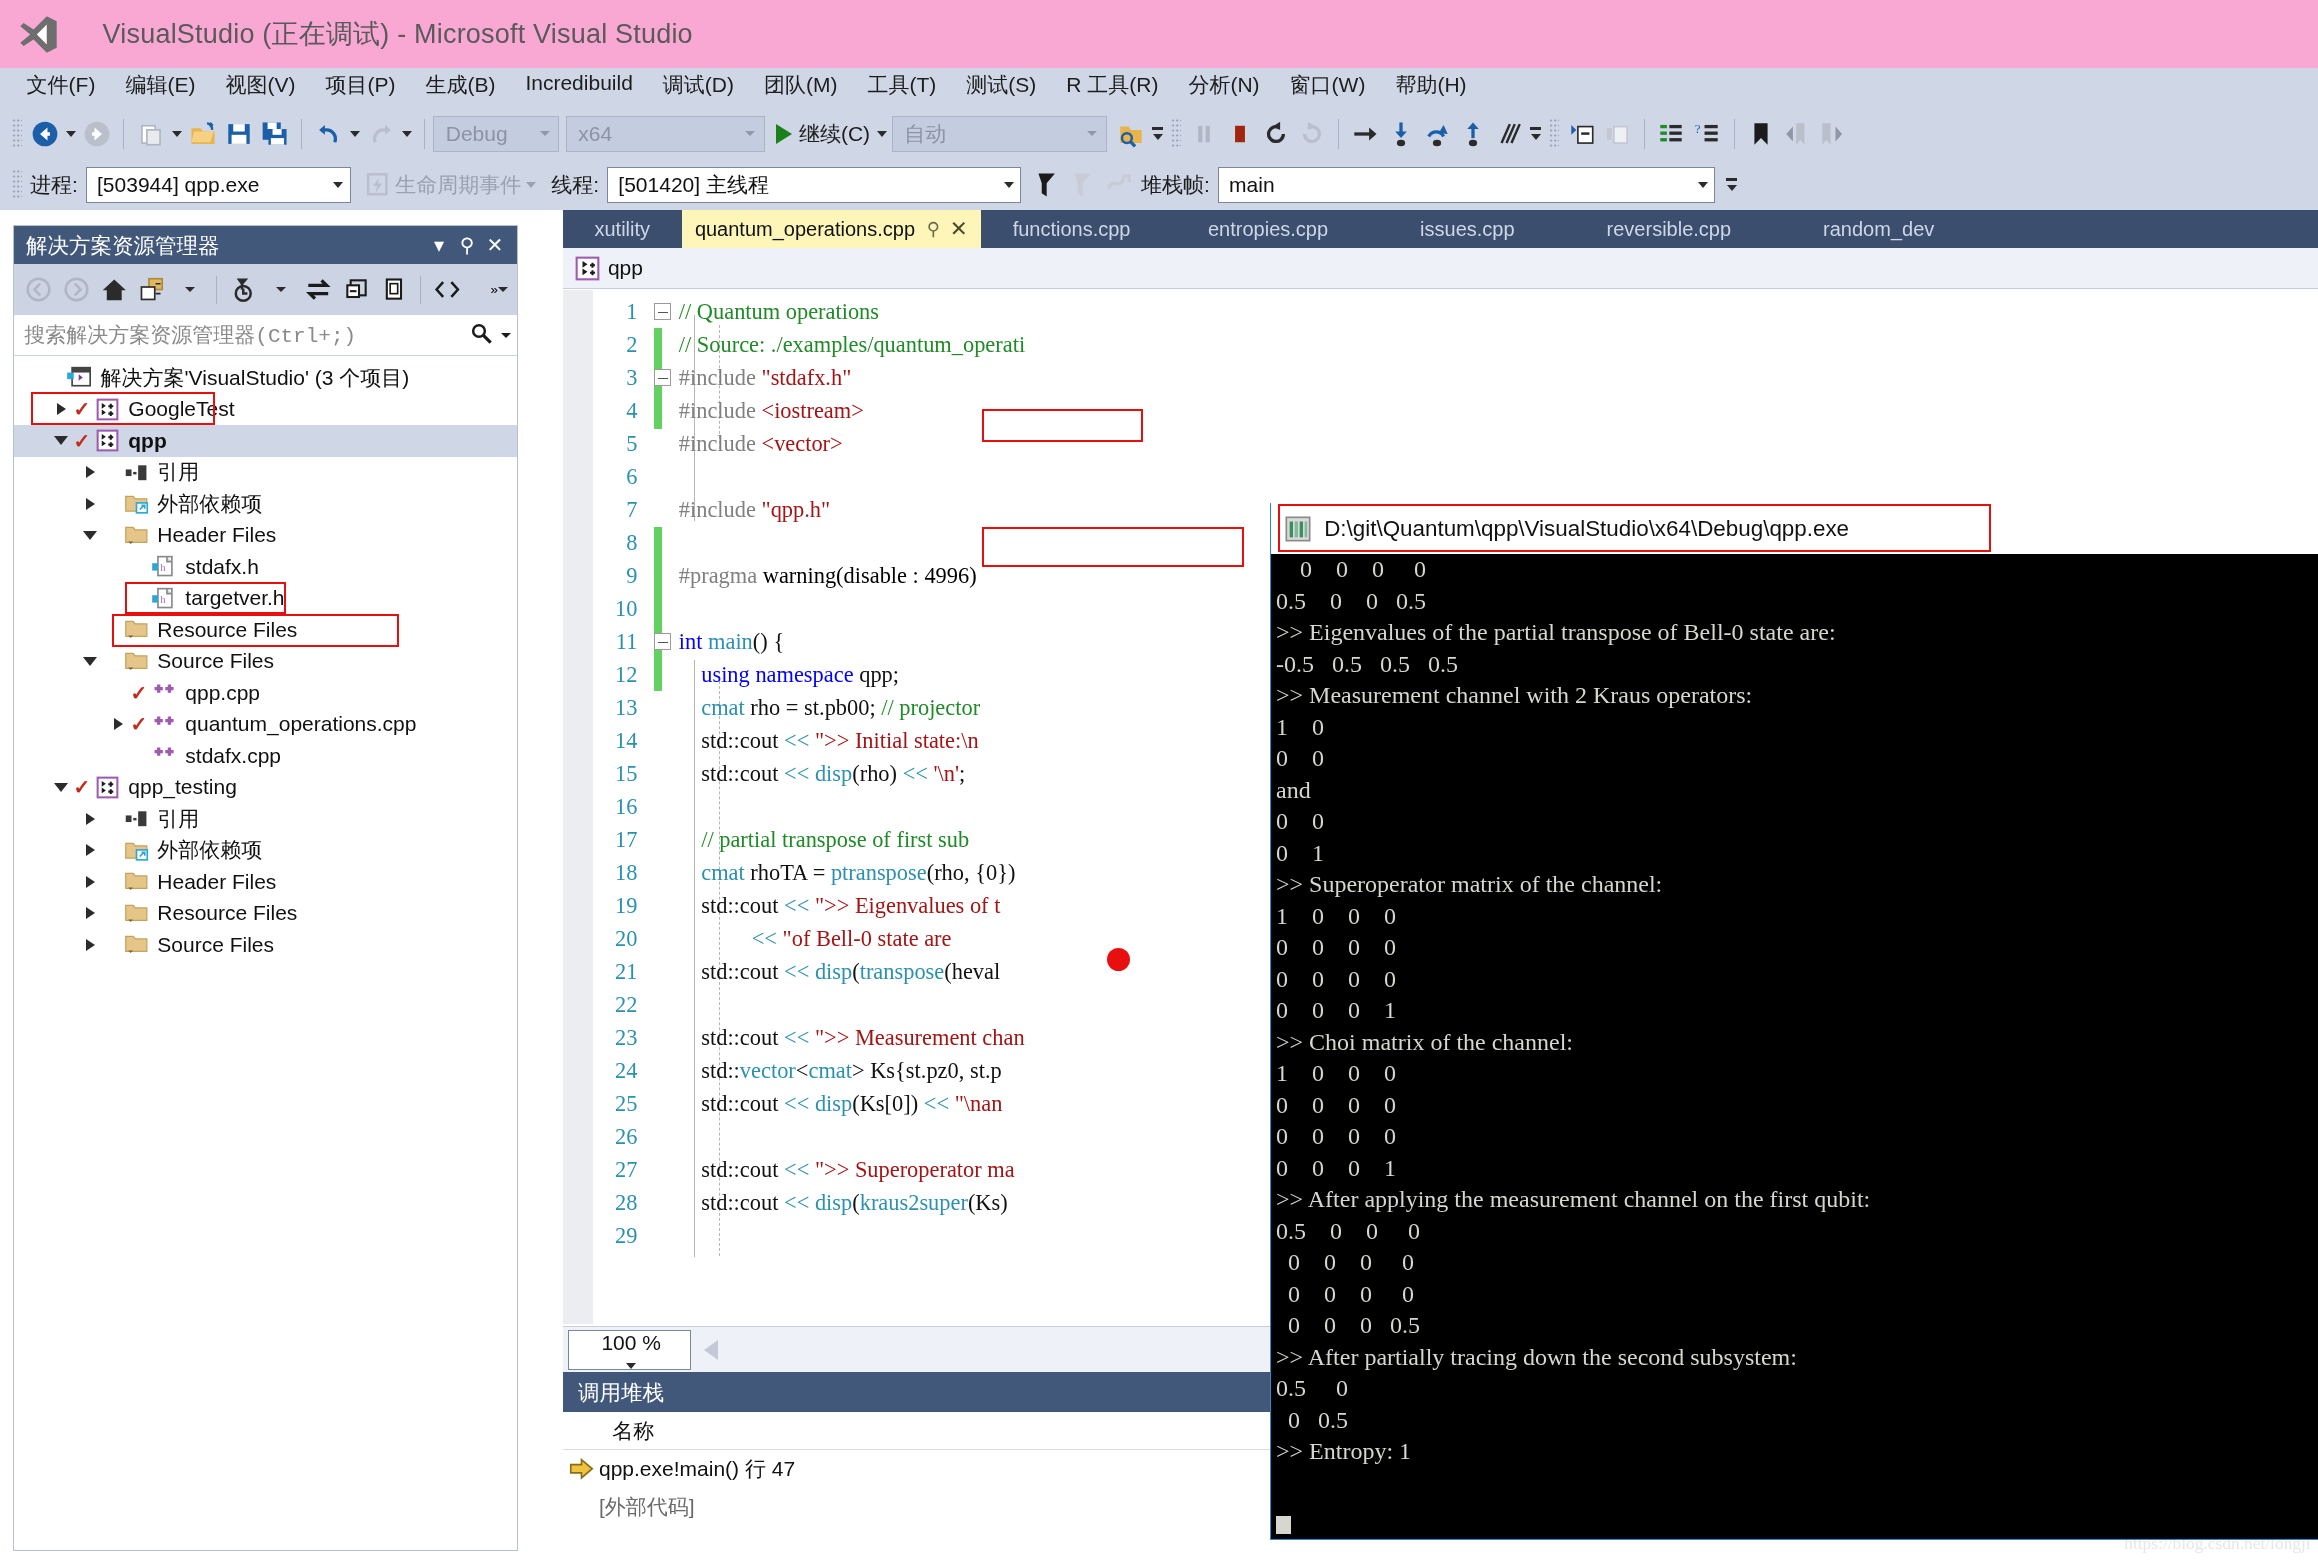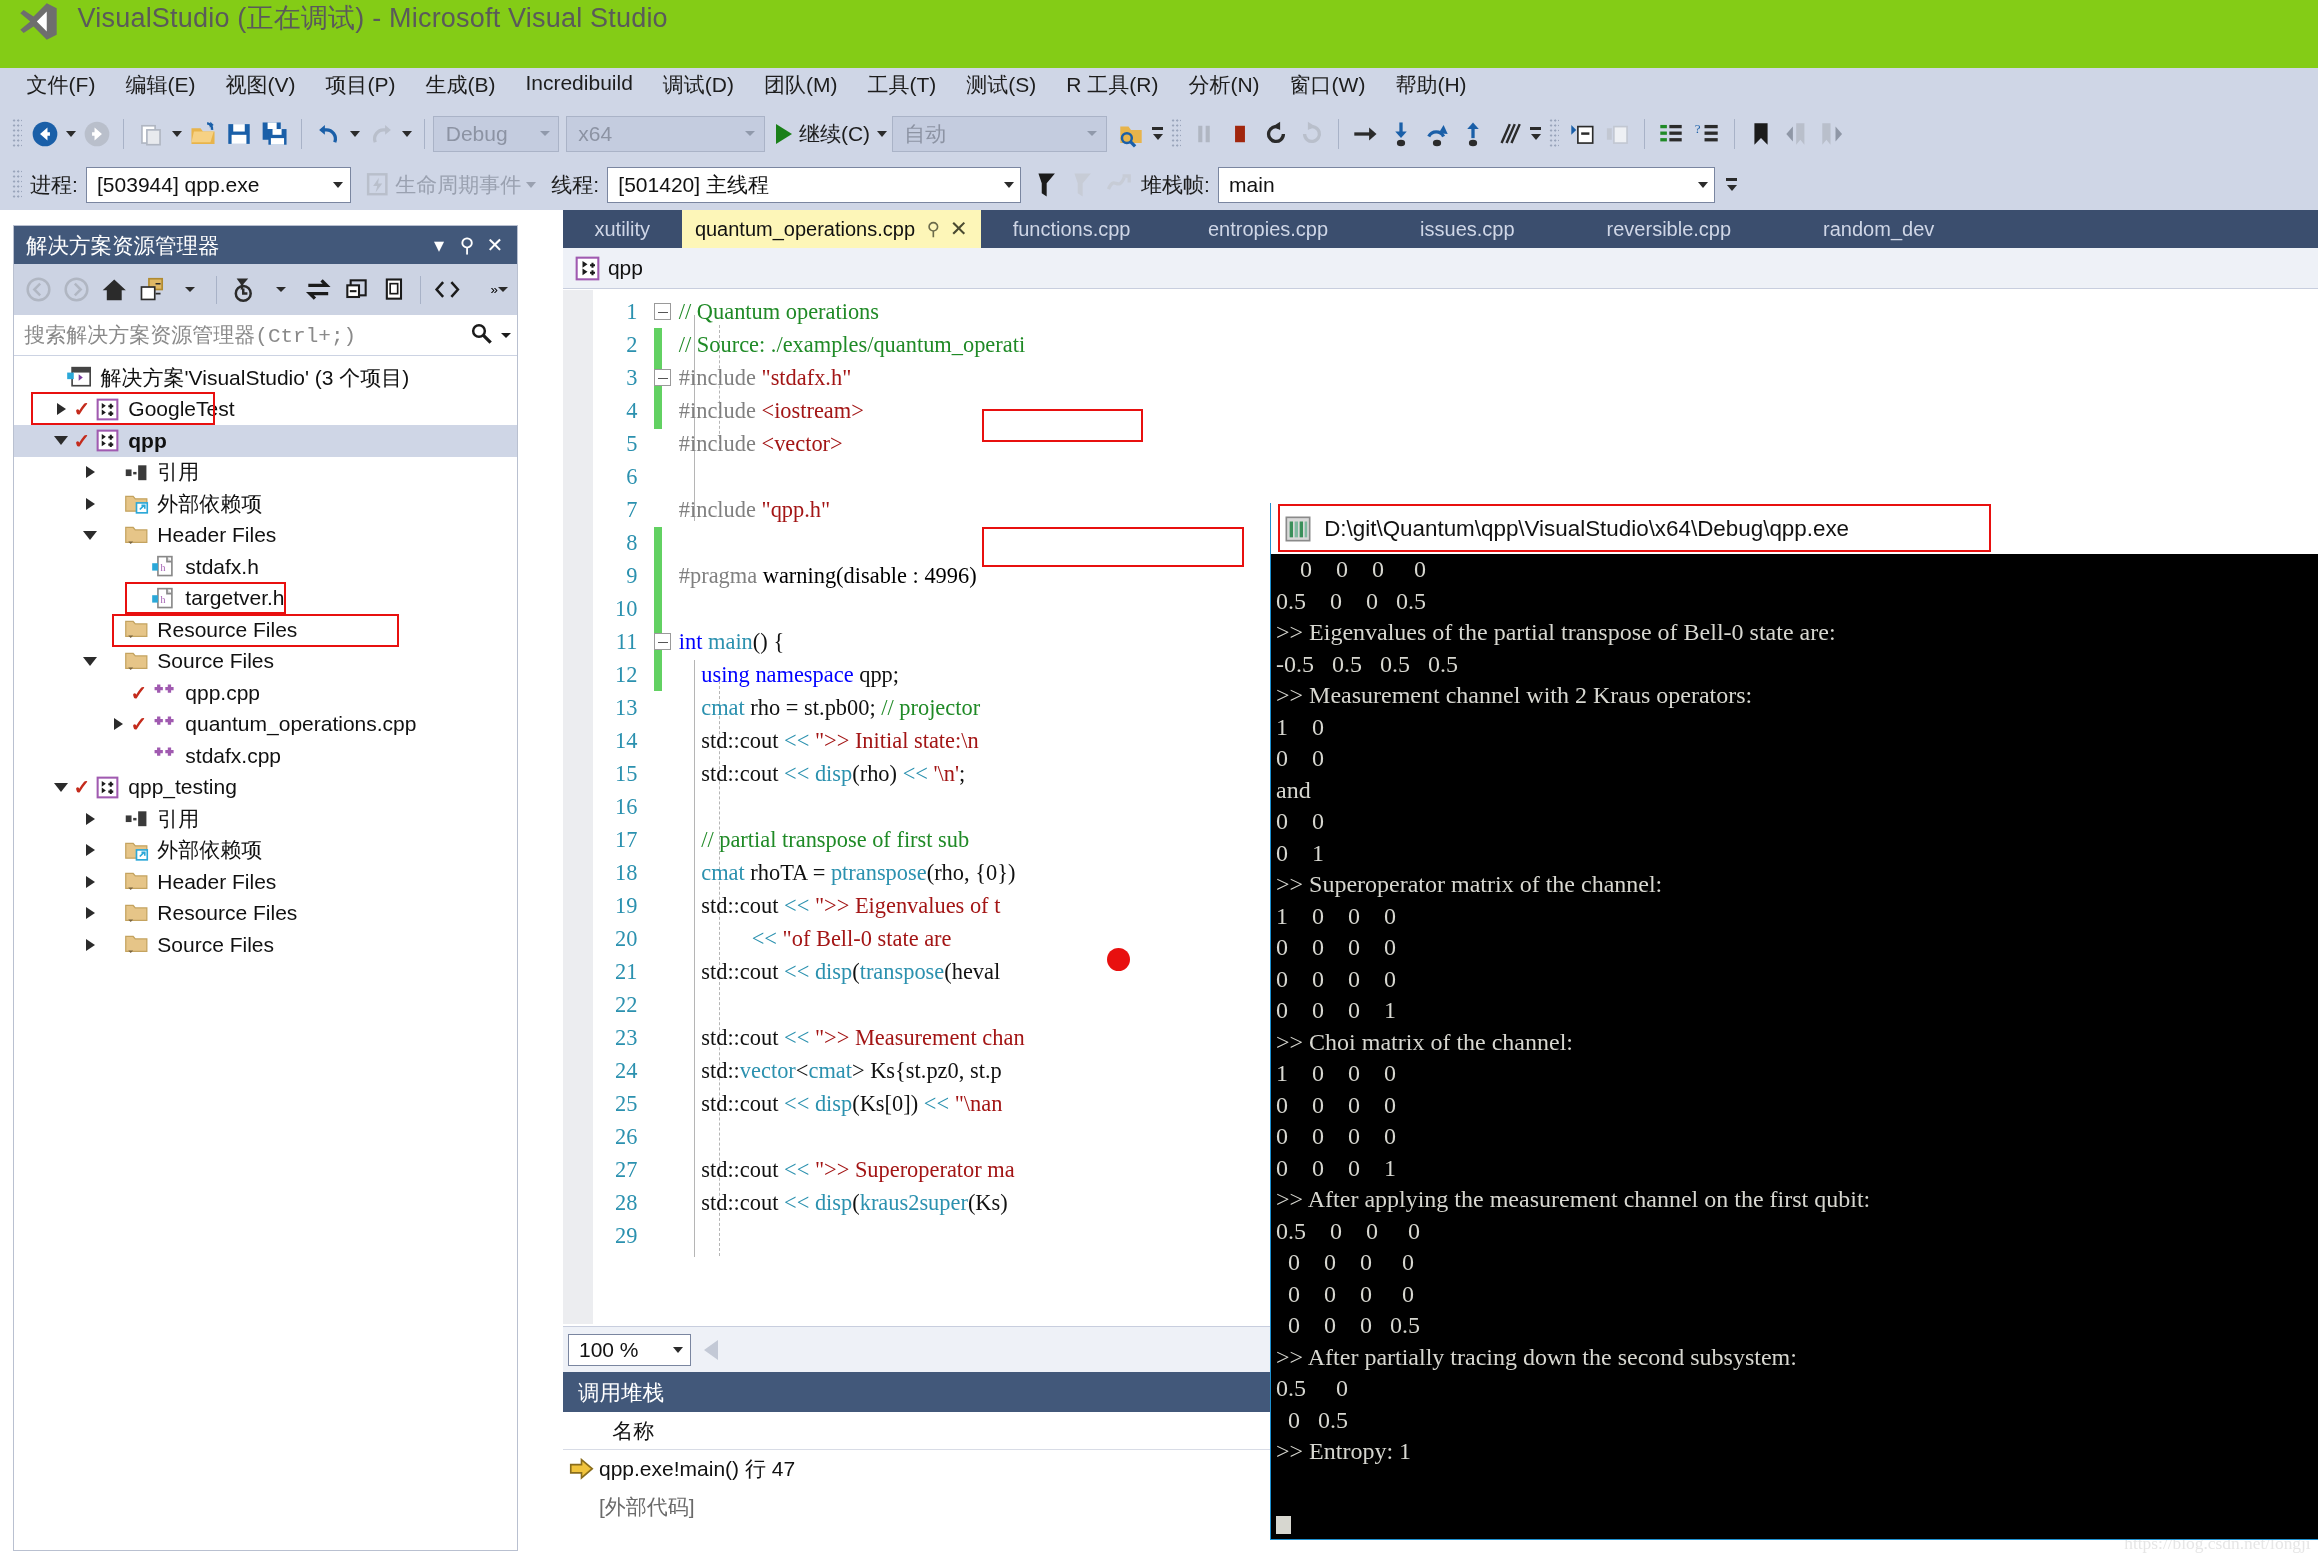--- a/index.html
+++ b/index.html
@@ -6,22 +6,22 @@
   html, body {
     width: 2319px; height: 1561px;
     font-family: "Liberation Sans", sans-serif;
     background: #ffffff;
     overflow: hidden;
   }
   body { position: relative; }
 
   
   #titlebar {
-    height: 68px; background: #84cc16;
-    display: flex; padding-left: 16.6px;
+    height: 68px; background: #f9a8d4;
+    display: flex; align-items: center; padding-left: 16.6px; gap: 25px;
   }
   #vs-logo {
     width: 43px; height: 43px; position: relative; flex: 0 0 auto;
     margin-right: 18px;
   }
   #vs-logo svg { width: 43px; height: 43px; display:block; }
   #title-text {
     font-size: 27px; color: #5a5a5a; letter-spacing: 0.2px; white-space: nowrap;
   }
 
@@ -168,22 +168,22 @@
   .c-pl  { color: #111; }
   #breakpoint-dot {
     position: absolute; left: 544px; top: 738px; width: 23px; height: 23px;
     border-radius: 50%; background: #e8100f; z-index: 5;
   }
 
   #zoombar {
     position: absolute; left: 0; right: 0; bottom: 189px; height: 46px;
     background: #eef1f7; border-top: 0.8px solid #c8cede; display: flex; align-items: center; padding-left: 5px;
   }
-  #zoom-combo { width: 123px; height: 32px; background: #ffffff; border: 0.8px solid #7a86a0;
-    display:flex; align-items:center; padding: 0 6.6px 0 10px; font-size: 21px; color:#111; }
+  #zoom-combo { width: 123px; height: 40px; background: #ffffff; border: 0.8px solid #7a86a0;
+    display:flex; align-items:center; padding: 0 6.6px 0 10px; font-size: 21px; color:#111;flex-direction:column; }
   #zoom-combo .zv { flex:1 1 auto; }
   #zoom-combo .zc { border-left:5.8px solid transparent;border-right:5.8px solid transparent;border-top:6.6px solid #2b2b2b; }
   #hscroll-left { margin-left: 13.3px; width: 0; height: 0; border-top: 10.8px solid transparent;
     border-bottom: 10.8px solid transparent; border-right: 14px solid #c3c9d6; }
 
   
   #callstack { position: absolute; left: 0; right: 0; bottom: 0; height: 189px; background: #ffffff; }
   #cs-title { height: 40px; background: #42587a; color: #fff; display:flex; align-items:center;
     padding-left: 15px; font-size: 21.5px; }
   #cs-header { height: 38px; background: #ffffff; border-bottom: 0.8px solid #d8dce6;

